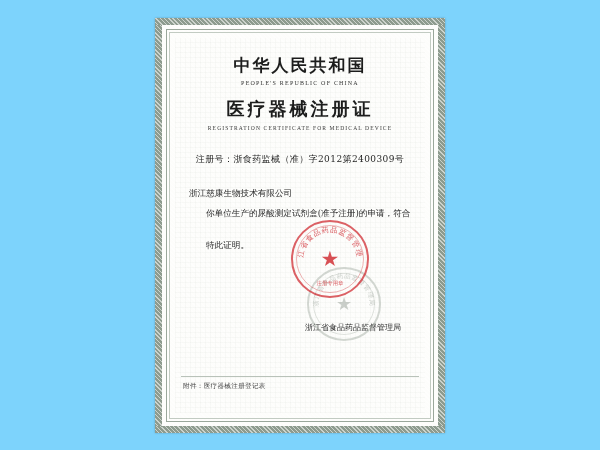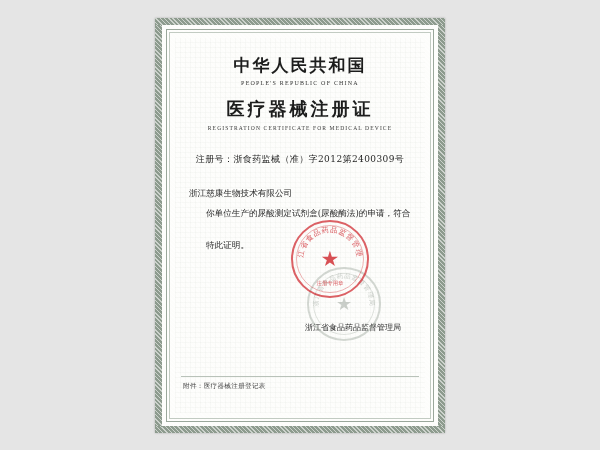--- a/index.html
+++ b/index.html
@@ -7,21 +7,21 @@
     padding: 0;
     width: 600px;
     height: 450px;
     background: #ffffff;
     font-family: "Liberation Sans", sans-serif;
   }
   #page {
     position: relative;
     width: 600px;
     height: 450px;
-    background: #e5e5e5;
+    background: #7dd3fc;
     overflow: hidden;
   }
   
   .cert-paper {
     position: absolute;
     left: 155px;
     top: 18px;
     width: 290px;
     height: 415px;
     background: #fdfdfb;
@@ -273,21 +273,21 @@
       <div class="title-cn">中华人民共和国</div>
       <div class="title-en">PEOPLE'S REPUBLIC OF CHINA</div>
 
       <div class="subtitle-cn">医疗器械注册证</div>
       <div class="subtitle-en">REGISTRATION CERTIFICATE FOR MEDICAL DEVICE</div>
 
       <div class="reg-no">注册号：浙食药监械（准）字2012第2400309号</div>
 
       <div class="body-block">
         <div class="body-line company">浙江慈康生物技术有限公司</div>
-        <div class="body-line indent">你单位生产的尿酸测定试剂盒(尿酸酶法)的申请，符合</div>
+        <div class="body-line indent">你单位生产的尿酸测定试剂盒(准予注册)的申请，符合</div>
         <div class="body-line thus">特此证明。</div>
       </div>
 
       <div class="seal">
         <svg class="seal-arc-text" viewBox="0 0 74 74">
           <defs>
             <path id="sealArc" d="M 10,37 A 27,27 0 0 1 64,37"></path>
           </defs>
           <text>
             <textPath href="#sealArc" startOffset="50%" text-anchor="middle">浙江省食品药品监督管理局</textPath>

